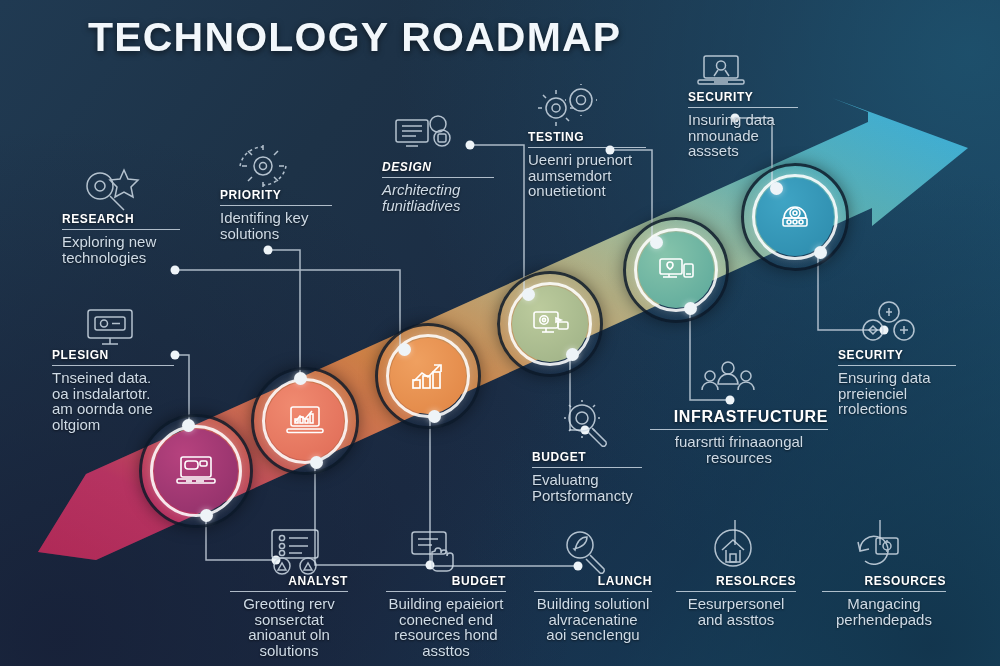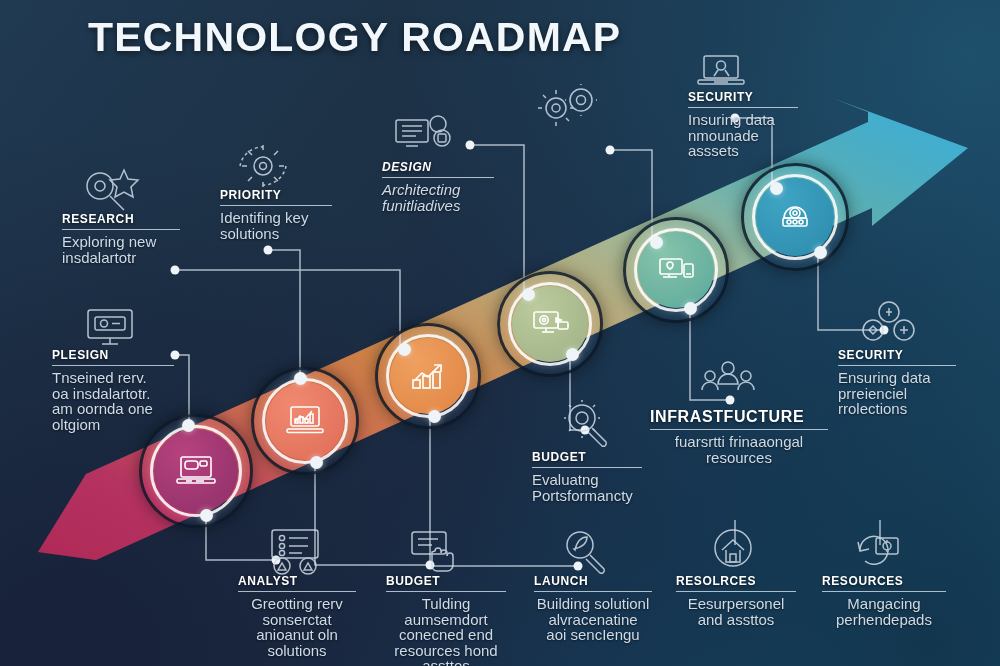--- a/index.html
+++ b/index.html
@@ -45,21 +45,21 @@
 
   
   .lbl{position:absolute;color:#e8eef4;}
   .lbl .hd{
     font-size:12px;font-weight:bold;letter-spacing:.6px;color:#ffffff;
     text-shadow:0 1px 3px rgba(0,0,0,.6);white-space:nowrap;
   }
   .lbl .rule{height:1px;background:rgba(226,236,245,.75);margin:3px 0 4px 0;}
   .lbl .sub{font-size:15px;line-height:15.5px;color:#cfdbe6;text-shadow:0 1px 2px rgba(0,0,0,.55);}
   .lbl.ctr{text-align:center;}
-  .lbl.ctr .hd{text-align:left;}
+  .lbl.ctr .hd{text-align:right;}
 
   
   .oico{position:absolute;opacity:.85;}
   .oico svg{display:block;}
 
   
   .conn{position:absolute;left:0;top:0;pointer-events:none;}
 </style>
 </head>
 <body>
@@ -413,50 +413,57 @@
       <circle cx="39" cy="18" r="4"></circle>
         <line x1="39" y1="12" x2="39" y2="14"></line>
         <line x1="39" y1="22" x2="39" y2="24"></line>
     </svg>
   </span>
 
   <div class="lbl" style="left:62px;top:212px;width:118px;">
     <div class="hd">RESEARCH</div>
     <div class="rule"></div>
     <div class="sub">Exploring new</div>
-    <div class="sub">insdalartotr</div>
+    <div class="sub">technologies</div>
   </div>
 
   <div class="lbl" style="left:220px;top:188px;width:112px;">
     <div class="hd">PRIORITY</div>
     <div class="rule"></div>
     <div class="sub">Identifing key</div>
     <div class="sub">solutions</div>
   </div>
 
   <div class="lbl" style="left:382px;top:160px;width:112px;font-style:italic;">
     <div class="hd">DESIGN</div>
     <div class="rule"></div>
     <div class="sub">Architecting</div>
     <div class="sub">funitliadives</div>
   </div>
 
+  <div class="lbl" style="left:528px;top:130px;width:118px;">
+    <div class="hd">TESTING</div>
+    <div class="rule"></div>
+    <div class="sub">Ueenri pruenort</div>
+    <div class="sub">aumsemdort</div>
+    <div class="sub">onuetietiont</div>
+  </div>
 
   <div class="lbl" style="left:688px;top:90px;width:110px;">
     <div class="hd">SECURITY</div>
     <div class="rule"></div>
     <div class="sub">Insuring data</div>
     <div class="sub">nmounade</div>
     <div class="sub">asssets</div>
   </div>
 
   <div class="lbl" style="left:52px;top:348px;width:122px;">
     <div class="hd">PLESIGN</div>
     <div class="rule"></div>
-    <div class="sub">Tnseined rerv.</div>
+    <div class="sub">Tnseined data.</div>
     <div class="sub">oa insdalartotr.</div>
     <div class="sub">am oornda one</div>
     <div class="sub">oltgiom</div>
   </div>
 
   <div class="lbl" style="left:532px;top:450px;width:110px;">
     <div class="hd">BUDGET</div>
     <div class="rule"></div>
     <div class="sub">Evaluatng</div>
     <div class="sub">Portsformancty</div>
@@ -470,33 +477,33 @@
   </div>
 
   <div class="lbl" style="left:838px;top:348px;width:118px;">
     <div class="hd">SECURITY</div>
     <div class="rule"></div>
     <div class="sub">Ensuring data</div>
     <div class="sub">prreienciel</div>
     <div class="sub">rrolections</div>
   </div>
 
-  <div class="lbl ctr" style="left:238px;top:574px;width:118px;">
+  <div class="lbl ctr" style="left:230px;top:574px;width:118px;">
     <div class="hd">ANALYST</div>
     <div class="rule"></div>
     <div class="sub">Greotting rerv</div>
     <div class="sub">sonserctat</div>
     <div class="sub">anioanut oln</div>
     <div class="sub">solutions</div>
   </div>
 
   <div class="lbl ctr" style="left:386px;top:574px;width:120px;">
     <div class="hd">BUDGET</div>
     <div class="rule"></div>
-    <div class="sub">Tulding aumsemdort</div>
+    <div class="sub">Building epaieiort</div>
     <div class="sub">conecned end</div>
     <div class="sub">resources hond</div>
     <div class="sub">assttos</div>
   </div>
 
   <div class="lbl ctr" style="left:676px;top:574px;width:120px;">
     <div class="hd">RESOLRCES</div>
     <div class="rule"></div>
     <div class="sub">Eesurpersonel</div>
     <div class="sub">and assttos</div>

